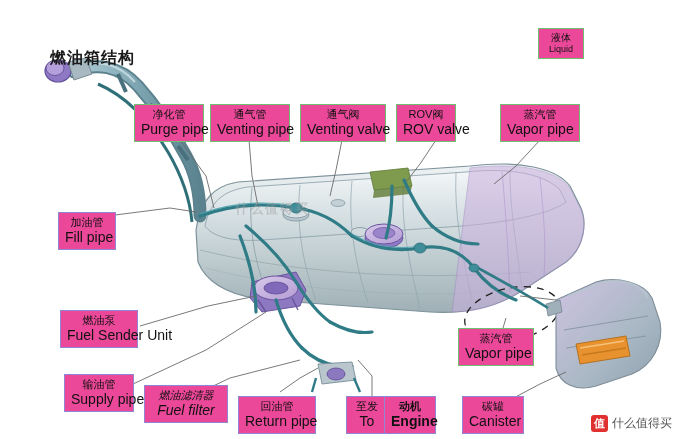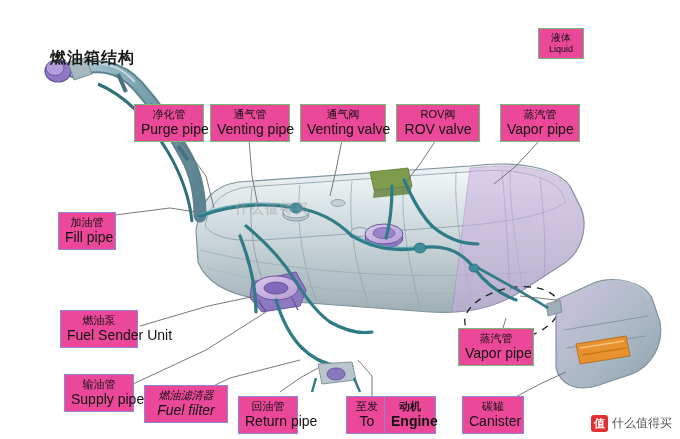--- a/index.html
+++ b/index.html
@@ -276,21 +276,21 @@
   <div class="callout" style="left:210px; top:104px; width:80px;">
     <span class="cn">通气管</span>
     <span class="en">Venting pipe</span>
   </div>
 
   <div class="callout" style="left:300px; top:104px; width:86px;">
     <span class="cn">通气阀</span>
     <span class="en">Venting valve</span>
   </div>
 
-  <div class="callout" style="left:396px; top:104px; width:84px;">
+  <div class="callout" style="left:396px; top:104px; width:60px;">
     <span class="cn">ROV阀</span>
     <span class="en">ROV valve</span>
   </div>
 
   <div class="callout" style="left:500px; top:104px; width:80px;">
     <span class="cn">蒸汽管</span>
     <span class="en">Vapor pipe</span>
   </div>
 
   <div class="callout purple" style="left:58px; top:212px; width:58px;">
@@ -306,21 +306,21 @@
   <div class="callout purple" style="left:56px; top:374px; width:70px;margin-left:8px;">
     <span class="cn">输油管</span>
     <span class="en">Supply pipe</span>
   </div>
 
   <div class="callout purple" style="left:144px; top:385px; width:84px;font-style:italic;">
     <span class="cn">燃油滤清器</span>
     <span class="en">Fuel filter</span>
   </div>
 
-  <div class="callout purple" style="left:238px; top:396px; width:60px;">
+  <div class="callout purple" style="left:238px; top:396px; width:78px;">
     <span class="cn">回油管</span>
     <span class="en">Return pipe</span>
   </div>
 
   <div class="callout purple" style="left:346px; top:396px; width:42px;">
     <span class="cn">至发</span>
     <span class="en">To</span>
   </div>
 
   <div class="callout purple" style="left:384px; top:396px; width:52px;font-weight:bold;">

